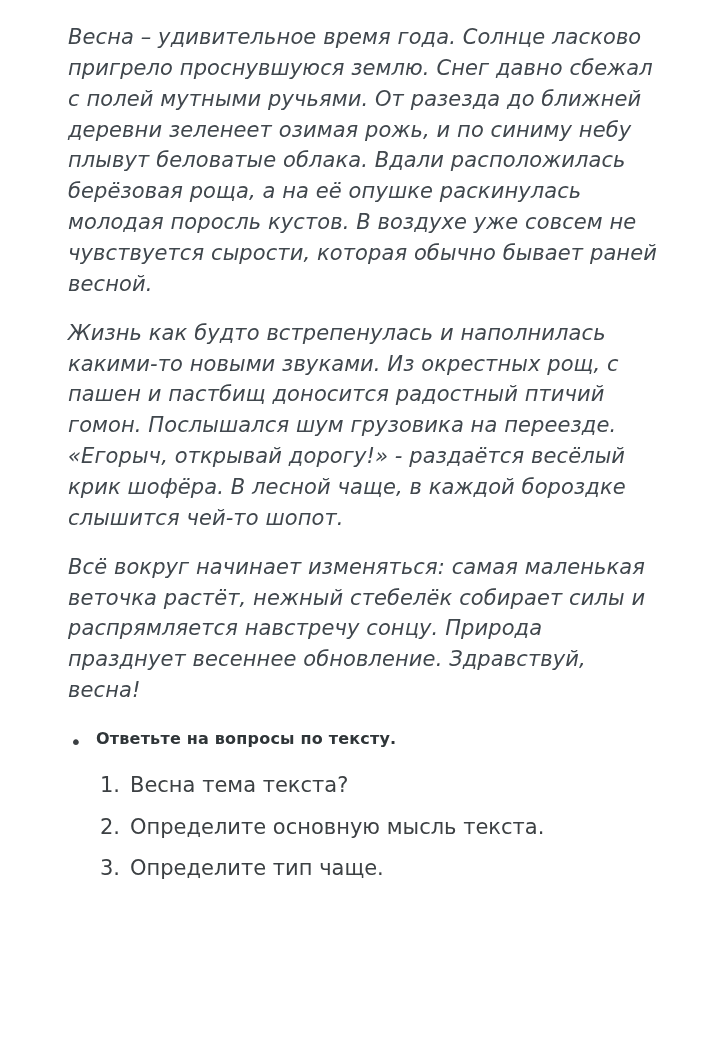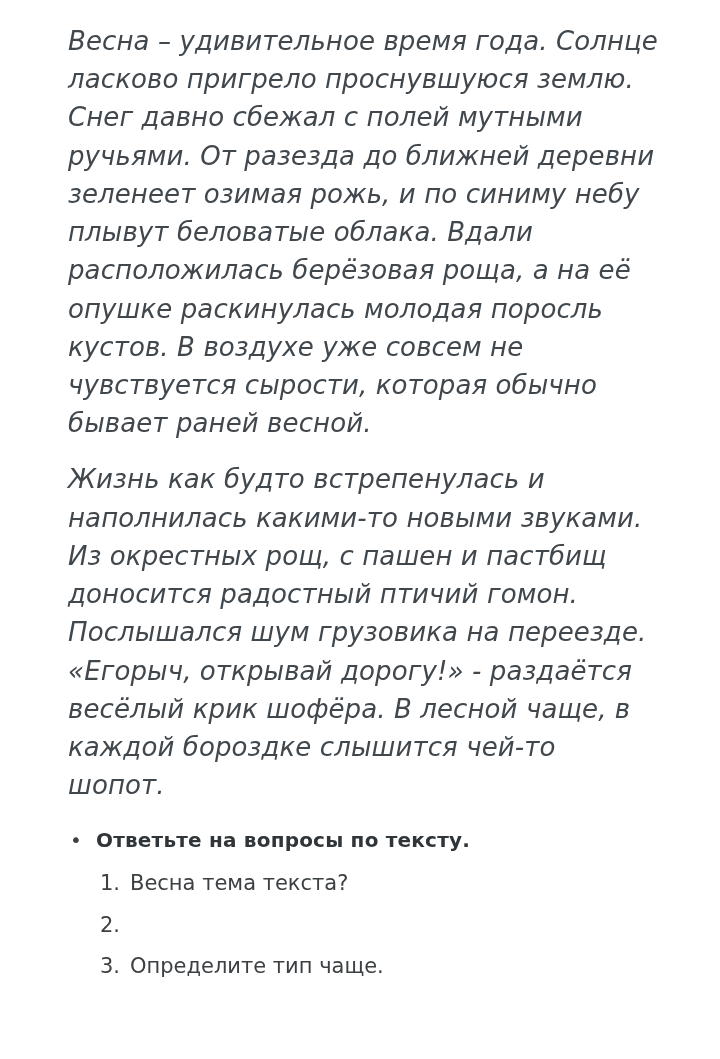--- a/index.html
+++ b/index.html
@@ -16,21 +16,21 @@
   }
   .page {
     position: relative;
     width: 720px;
     height: 1059px;
     box-sizing: border-box;
     padding: 22px 60px 0 68px;
   }
   .para {
     font-style: italic;
-    font-size: 26px;
+    font-size: 21px;
     line-height: 1.47;
     color: #40474d;
     margin: 0 0 18px 0;
     letter-spacing: 0.1px;
   }
   .para:last-of-type {
     margin-bottom: 0;
   }
   .task-block {
     margin-top: 22px;
@@ -43,21 +43,21 @@
   }
   .bullet-dot {
     font-size: 20px;
     line-height: 1.4;
     color: #3c4043;
     width: 12px;
     flex: none;
     text-align: center;
   }
   .task-title {
-    font-size: 20px;
+    font-size: 16px;
     font-weight: bold;
     line-height: 1.4;
     color: #2f3538;
     letter-spacing: 0.2px;
   }
   .q-list {
     margin: 14px 0 0 0;
     padding: 0;
     list-style: none;
   }
@@ -80,34 +80,36 @@
     flex: 1;
   }
 </style>
 </head>
 <body>
 
 <div class="page">
 
   <p class="para">Весна – удивительное время года. Солнце ласково пригрело проснувшуюся землю. Снег давно сбежал с полей мутными ручьями. От разезда до ближней деревни зеленеет озимая рожь, и по синиму небу плывут беловатые облака. Вдали расположилась берёзовая роща, а на её опушке раскинулась молодая поросль кустов. В воздухе уже совсем не чувствуется сырости, которая обычно бывает раней весной.</p>
   <p class="para">Жизнь как будто встрепенулась и наполнилась какими-то новыми звуками. Из окрестных рощ, с пашен и пастбищ доносится радостный птичий гомон. Послышался шум грузовика на переезде. «Егорыч, открывай дорогу!» - раздаётся весёлый крик шофёра. В лесной чаще, в каждой бороздке слышится чей-то шопот.</p>
+  <p class="para">Всё вокруг начинает изменяться: самая маленькая веточка растёт, нежный стебелёк собирает силы и распрямляется навстречу сонцу. Природа празднует весеннее обновление. Здравствуй, весна!</p>
 
   <div class="task-block">
     <div class="task-bullet-row">
       <span class="bullet-dot">•</span>
       <span class="task-title">Ответьте на вопросы по тексту.</span>
     </div>
 
     <ul class="q-list">
       <li class="q-item">
         <span class="q-num">1.</span>
         <span class="q-text">Весна тема текста?</span>
       </li>
       <li class="q-item">
         <span class="q-num">2.</span>
+        <span class="q-text">Определите основную мысль текста.</span>
       </li>
       <li class="q-item">
         <span class="q-num">3.</span>
         <span class="q-text">Определите тип чаще.</span>
       </li>
     </ul>
   </div>
 
 </div>
 

